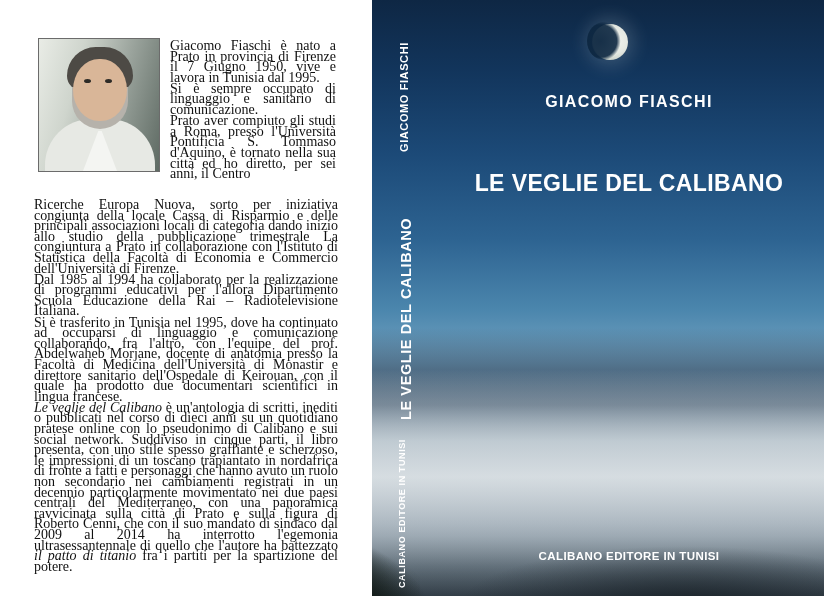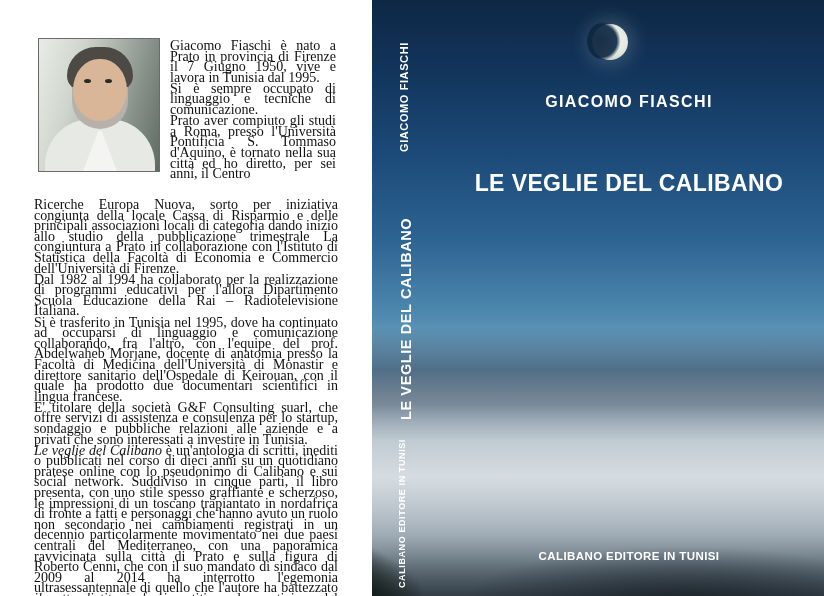--- a/index.html
+++ b/index.html
@@ -251,29 +251,28 @@
       <div class="ap-shirt"></div>
       <div class="ap-hair"></div>
       <div class="ap-beard"></div>
       <div class="ap-face"></div>
       <div class="ap-eye-l"></div>
       <div class="ap-eye-r"></div>
     </div>
 
     <div class="blurb-top">
       <p>Giacomo Fiaschi è nato a Prato in provincia di Firenze il 7 Giugno 1950, vive e lavora in Tunisia dal 1995.</p>
-      <p>Si è sempre occupato di linguaggio e tecniche di comunicazione.</p>
+      <p>Si è sempre occupato di linguaggio e sanitario di comunicazione.</p>
       <p>Prato aver compiuto gli studi a Roma, presso l'Università Pontificia S. Tommaso d'Aquino, è tornato nella sua città ed ho diretto, per sei anni, il Centro</p>
     </div>
 
     <div class="blurb-main">
       <p>Ricerche Europa Nuova, sorto per iniziativa congiunta della locale Cassa di Risparmio e delle principali associazioni locali di categoria  dando inizio allo studio della pubblicazione trimestrale La congiuntura a Prato in collaborazione con l'Istituto di Statistica della Facoltà di Economia e Commercio dell'Università di Firenze.</p>
-      <p>Dal 1982 al 1994 ha collaborato per la realizzazione di programmi educativi per l'allora Dipartimento Scuola Educazione della Rai – Radiotelevisione Italiana.</p>
+      <p>Dal 1985 al 1994 ha collaborato per la realizzazione di programmi educativi per l'allora Dipartimento Scuola Educazione della Rai – Radiotelevisione Italiana.</p>
       <p>Si è trasferito in Tunisia nel 1995, dove ha continuato ad occuparsi di linguaggio e comunicazione collaborando, fra l'altro, con l'equipe del prof. Abdelwaheb Morjane, docente di anatomia presso la Facoltà di Medicina dell'Università di Monastir e direttore sanitario dell'Ospedale di Keirouan, con il quale ha prodotto due documentari scientifici in lingua francese.</p>
-      <p>E' titolare della società G&amp;F Consulting suarl, che offre servizi di assistenza e consulenza per lo startup, sondaggio e pubbliche relazioni alle aziende e a privati che sono interessati a investire in Tunisia.</p>
       <p><span class="it">Le veglie del Calibano</span><span> è un'antologia di  scritti, inediti o pubblicati nel corso di dieci anni su un quotidiano pratese online con lo pseudonimo di Calibano e sui social network. Suddiviso in cinque parti, il libro presenta, con uno stile spesso graffiante e scherzoso, le impressioni di un toscano trapiantato in nordafrica di fronte a fatti e personaggi che hanno avuto un ruolo non secondario nei cambiamenti registrati in un decennio particolarmente movimentato nei due paesi centrali del Mediterraneo, con una panoramica ravvicinata sulla città di Prato e sulla figura di Roberto Cenni, che con il suo mandato di sindaco dal 2009 al 2014 ha interrotto l'egemonia ultrasessantennale di quello che l'autore ha battezzato </span><span class="it">il patto di titanio</span><span> fra i partiti per la spartizione del potere.</span></p>
     </div>
   </div>
 
   <div class="spine">
     <div class="spine-text spine-author">GIACOMO FIASCHI</div>
     <div class="spine-text spine-title">LE VEGLIE DEL CALIBANO</div>
     <div class="spine-text spine-publisher">CALIBANO EDITORE IN TUNISI</div>
   </div>
 

